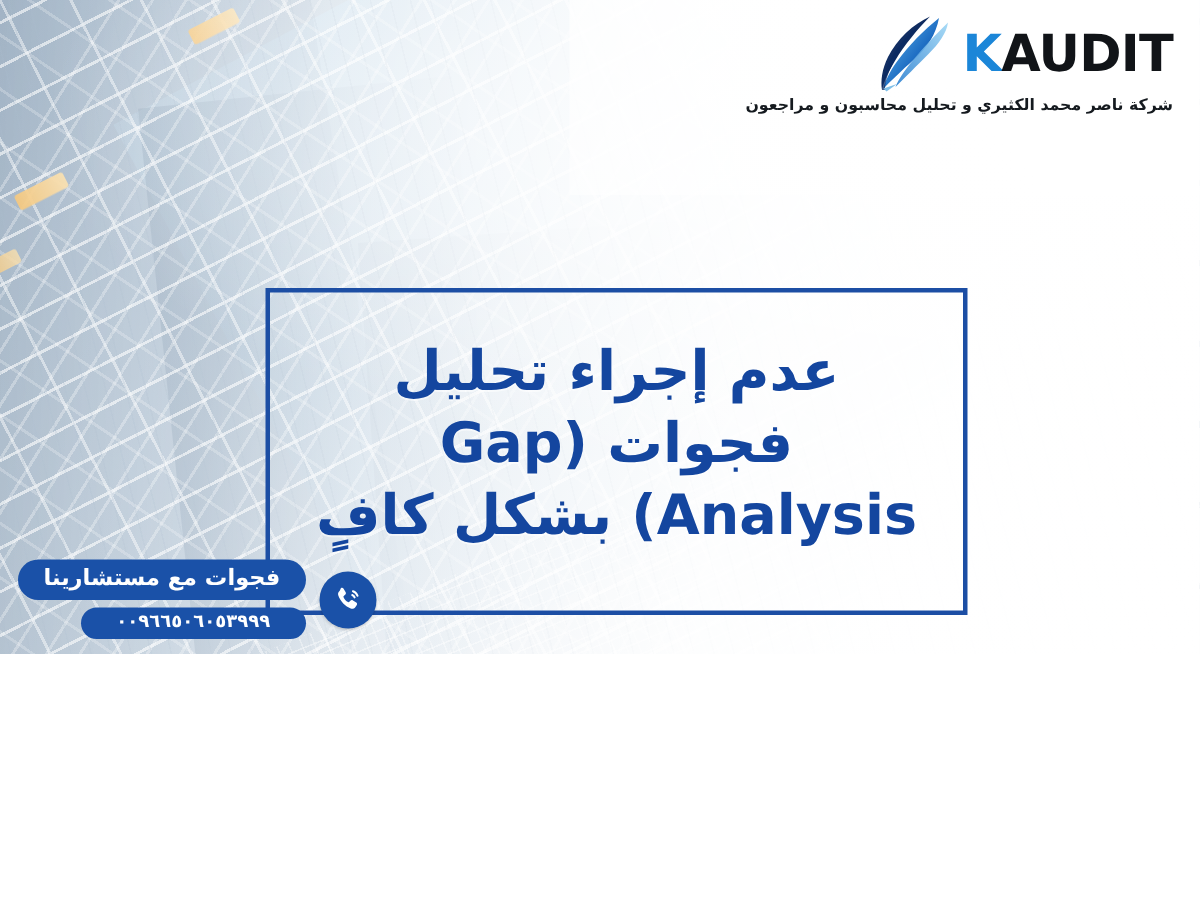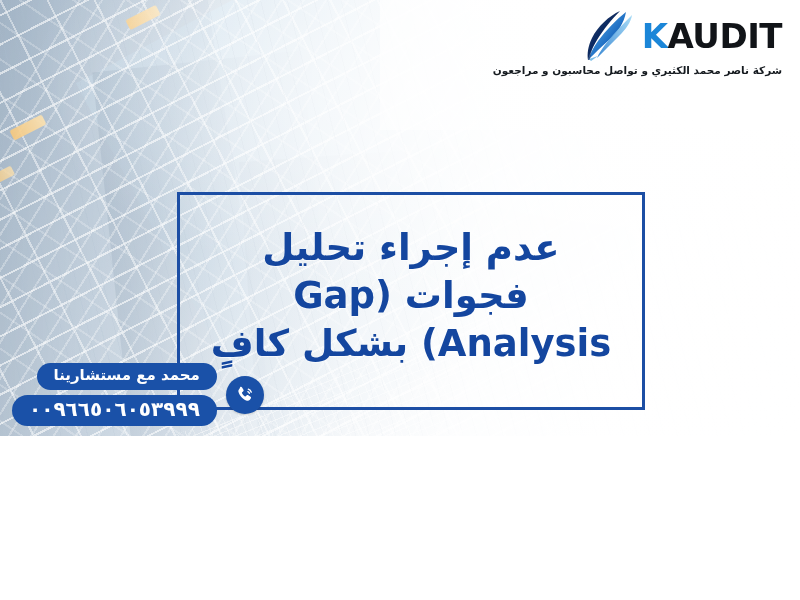--- a/index.html
+++ b/index.html
@@ -263,21 +263,21 @@
     font-family: "DejaVu Sans", "Liberation Sans", sans-serif;
     font-weight: 700;
     font-size: 15px;
     line-height: 1.25;
     white-space: nowrap;
     text-align: center;
     min-width: 150px;
     box-sizing: border-box;
   }
   .pill.phone {
-    font-size: 20px;
+    font-size: 12px;
     letter-spacing: .5px;
     padding: 2px 17px 4px 17px;
   }
 </style>
 </head>
 <body>
 
 <div id="card">
 
   <div class="photo">
@@ -322,34 +322,34 @@
           </defs>
           <path d="M44 2 C34 10 24 20 16 31 C11 38 8 44 7 49 C12 44 19 37 27 30 C36 22 42 13 44 2 Z" fill="url(#fg1)"></path>
           <path d="M50 5 C42 13 33 22 26 31 C21 37 17 43 15 48 C21 42 29 34 37 26 C44 19 49 12 50 5 Z" fill="url(#fg2)" opacity=".9"></path>
           <path d="M38 1 C30 9 21 20 15 30 C10 38 7 45 6 50 C5 44 6 36 10 28 C16 16 27 6 38 1 Z" fill="url(#fg3)"></path>
           <path d="M30 8 C23 16 16 26 12 35 C9 41 8 46 8 50 L6 50 C6 44 8 36 12 29 C17 20 24 12 30 8 Z" fill="#0a2a63" opacity=".75"></path>
           <path d="M7 49 L16 46 L9 51 Z" fill="#7fbfe8"></path>
         </svg>
       </span>
       <span class="logo-word"><span class="logo-k">K</span><span class="logo-audit">AUDIT</span></span>
     </div>
-    <div class="logo-sub">شركة ناصر محمد الكثيري و تواصل محاسبون و مراجعون</div>
+    <div class="logo-sub">شركة ناصر محمد الكثيري و تحليل محاسبون و مراجعون</div>
   </div>
 
   <div class="title-frame">
     <div class="title-text">عدم إجراء تحليل فجوات (Gap Analysis) بشكل كافٍ</div>
   </div>
 
   <div class="contact">
     <span class="phone-badge">
       <svg viewBox="0 0 24 24" width="22" height="22" aria-hidden="true">
         <path d="M6.8 3.4 c.7-.5 1.6-.3 2 .4 l1.5 2.5 c.4.6.2 1.4-.4 1.9 l-1 .8 c-.2.2-.3.5-.2.8 .5 1.4 1.9 3 3.3 3.7 .3.1.6.1.8-.1 l.9-.9 c.5-.5 1.3-.6 1.9-.2 l2.4 1.6 c.7.4.8 1.3.3 2 l-1 1.3 c-.8 1-2.1 1.4-3.3 1 C10.2 16.9 6.3 13 4.9 8.6 4.5 7.4 5 6.1 6 5.3 Z" fill="#ffffff"></path>
         <path d="M15.6 5.6 a5.3 5.3 0 0 1 3.3 3.3" stroke="#ffffff" stroke-width="1.5" fill="none" stroke-linecap="round"></path>
         <path d="M15.1 8.4 a2.8 2.8 0 0 1 1.7 1.7" stroke="#ffffff" stroke-width="1.5" fill="none" stroke-linecap="round"></path>
       </svg>
     </span>
     <div class="pills">
-      <div class="pill">محمد مع مستشارينا</div>
+      <div class="pill">فجوات مع مستشارينا</div>
       <div class="pill phone">٠٠٩٦٦٥٠٦٠٥٣٩٩٩</div>
     </div>
   </div>
 
 </div>
 
 </body></html>

